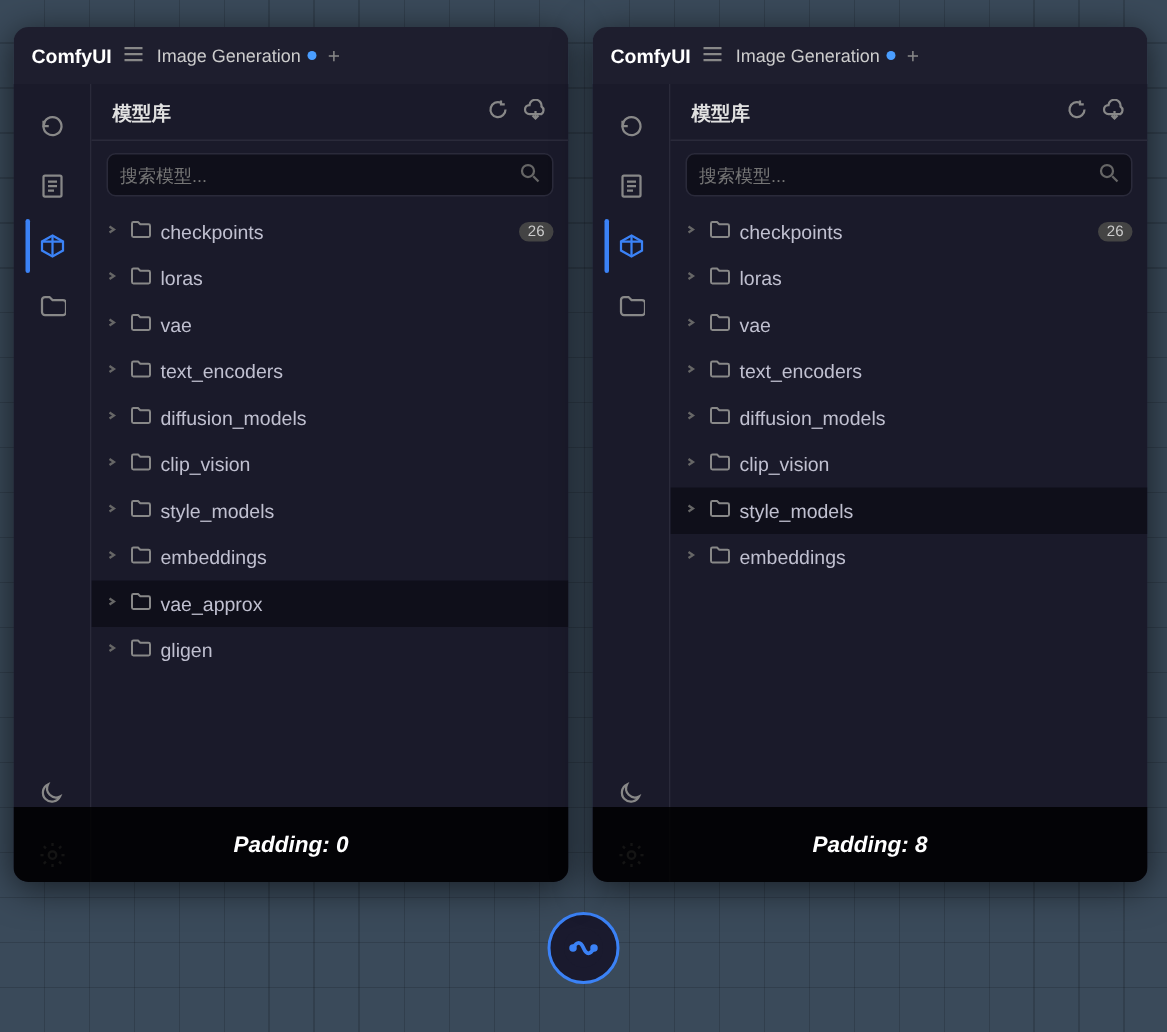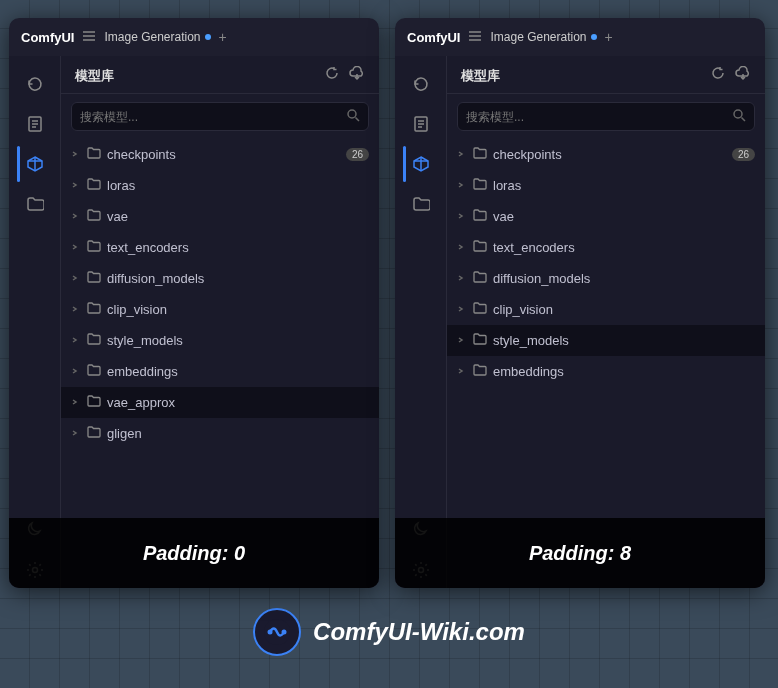--- a/index.html
+++ b/index.html
@@ -217,26 +217,26 @@
       text-align: right;
     }
 
     .overlay-label {
       position: absolute;
       bottom: 0;
       left: 0;
       right: 0;
       background: rgba(0,0,0,0.85);
       color: white;
-      font-size: 20px;
+      font-size: 15px;
       font-weight: 800;
       font-style: italic;
       text-align: center;
       padding: 12px 0;
-      height: 70px;
+      height: 50px;
       display: flex;
       align-items: center;
       justify-content: center;
     }
 
     .panel-container {
       position: relative;
       border-radius: 10px;
       overflow: hidden;
       box-shadow: 0 4px 24px rgba(0,0,0,0.6);
@@ -636,14 +636,13 @@
 
 <div class="bottom-bar">
   <div class="bottom-logo">
     <svg width="30" height="30" viewBox="0 0 30 30">
       <circle cx="15" cy="15" r="13" fill="#1a1a2e"></circle>
       <path d="M8 15 Q12 8 15 15 Q18 22 22 15" stroke="#3b82f6" stroke-width="2.5" fill="none"></path>
       <circle cx="8" cy="15" r="2.5" fill="#3b82f6"></circle>
       <circle cx="22" cy="15" r="2.5" fill="#3b82f6"></circle>
     </svg>
   </div>
-  <div class="bottom-text">ComfyUI-Wiki.com</div>
 </div>
 
 </body></html>

